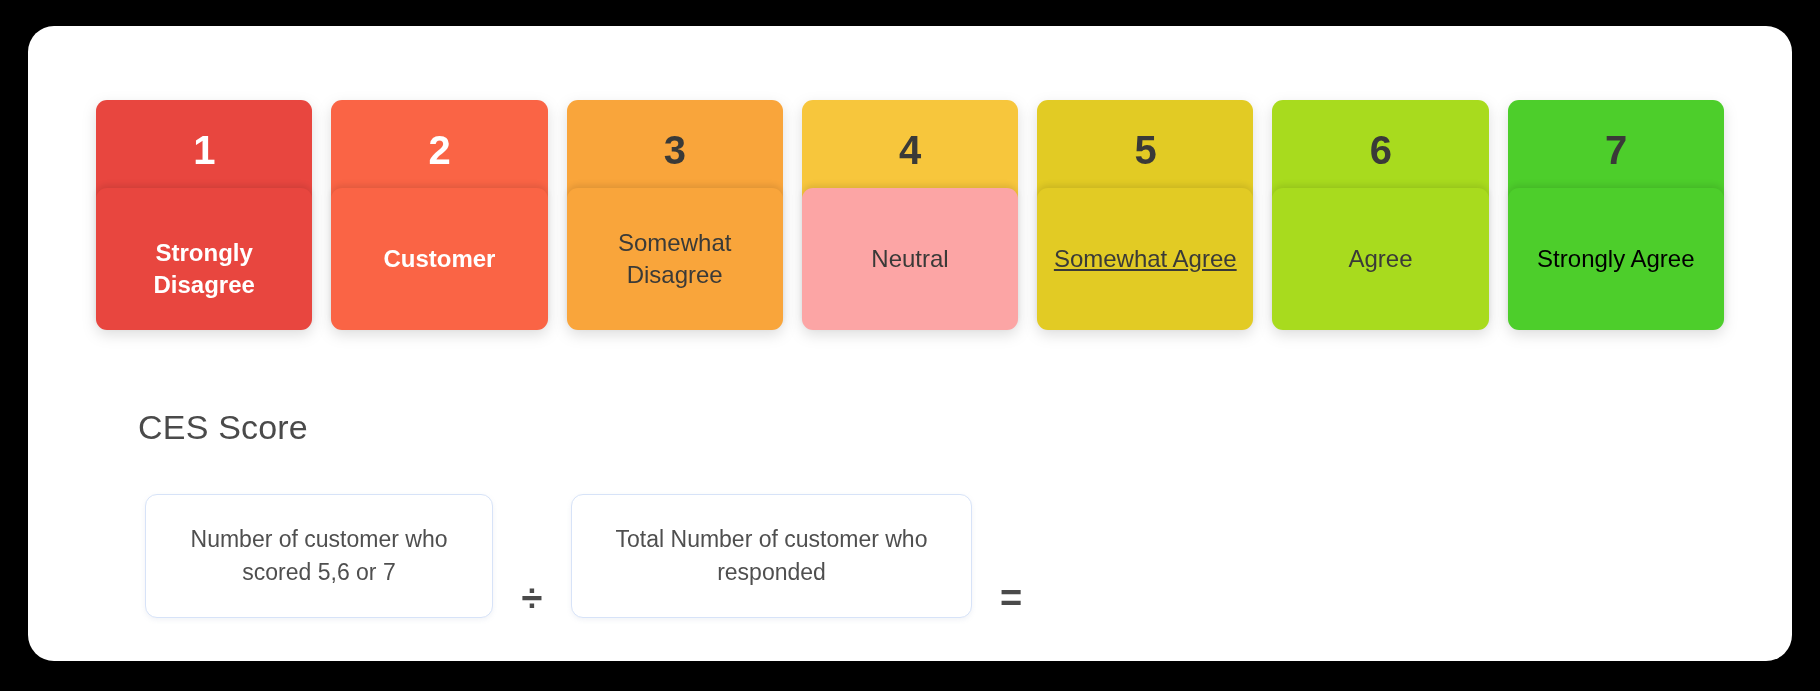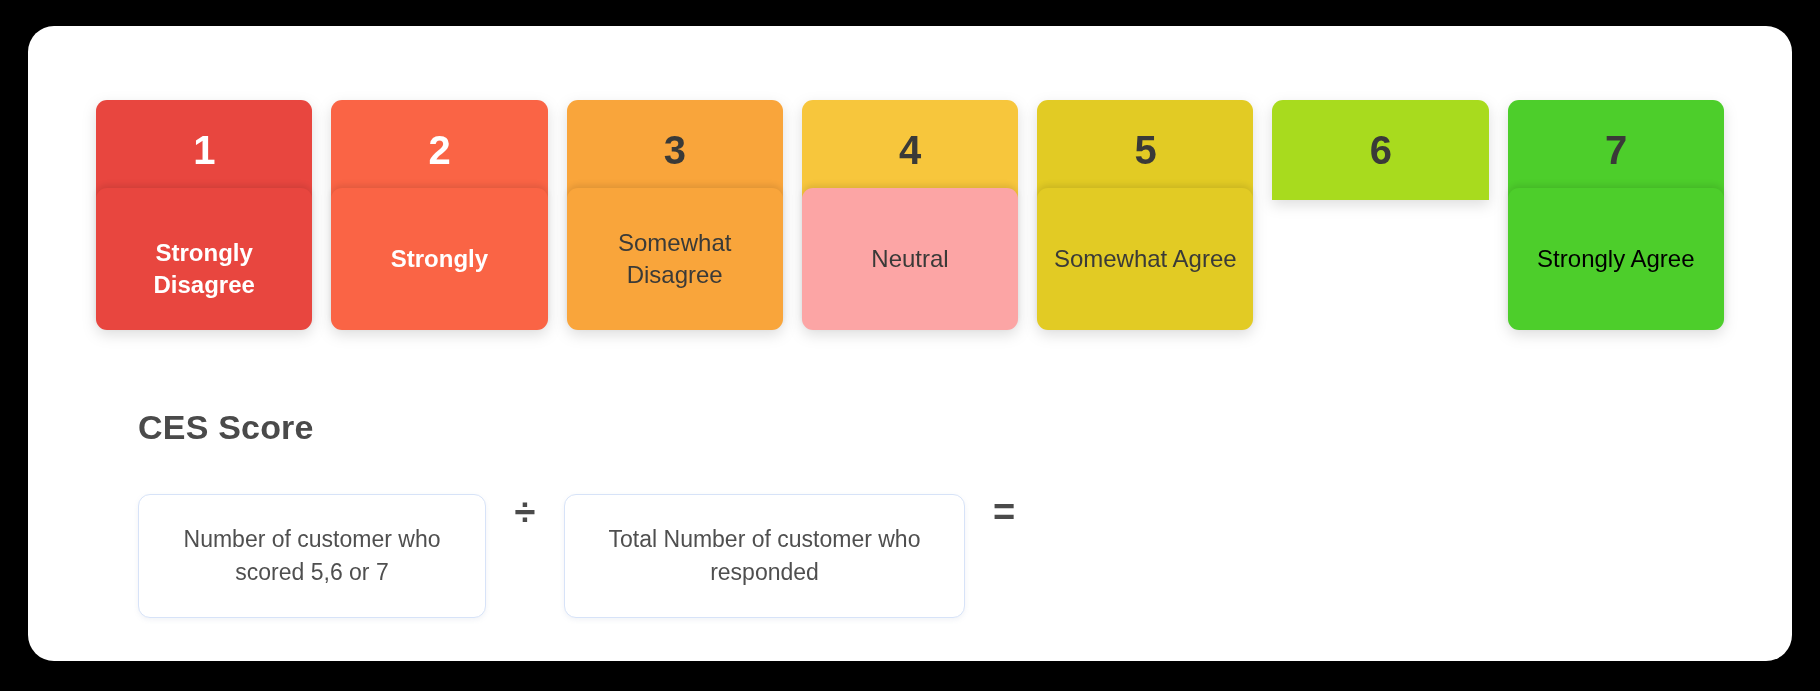--- a/index.html
+++ b/index.html
@@ -88,33 +88,33 @@
   }
 
   .card-label.bold { font-weight: 700; }
 
   
   .ces-heading {
     position: absolute;
     left: 110px;
     top: 382px;
     font-size: 34px;
-    font-weight: 700;
+    font-weight: 400;
     color: #4a4a4a;
     letter-spacing: 0.2px;
   }
 
   
   .formula-row {
     position: absolute;
-    left: 110px;
+    left: 117px;
     top: 468px;
     height: 124px;
     display: flex;
-    align-items: flex-start;
+    align-items: flex-end;
   }
 
   .formula-box {
     height: 124px;
     border-radius: 12px;
     display: flex;
     align-items: center;
     justify-content: center;
     padding: 0 22px;
     text-align: center;
@@ -164,21 +164,21 @@
           </div>
           <div class="card-bottom" style="background: rgb(232, 70, 63);">
             <div class="card-label bold" style="color: rgb(255, 255, 255); margin-top: 20px;">Strongly Disagree</div>
           </div>
         </div>
         <div class="scale-card">
           <div class="card-top" style="background: rgb(250, 100, 69);">
             <div class="card-number" style="color: rgb(255, 255, 255);">2</div>
           </div>
           <div class="card-bottom" style="background: rgb(250, 100, 69);">
-            <div class="card-label bold" style="color: rgb(255, 255, 255);">Strongly</div>
+            <div class="card-label bold" style="color: rgb(255, 255, 255);">Customer</div>
           </div>
         </div>
         <div class="scale-card">
           <div class="card-top" style="background: rgb(249, 165, 59);">
             <div class="card-number" style="color: rgb(58, 58, 56);">3</div>
           </div>
           <div class="card-bottom" style="background: rgb(249, 165, 59); justify-content: flex-end;">
             <div class="card-label" style="color: rgb(58, 58, 56);">Somewhat Disagree</div>
           </div>
         </div>
@@ -188,26 +188,29 @@
           </div>
           <div class="card-bottom" style="background: #fca5a5;">
             <div class="card-label" style="color: rgb(58, 58, 56);">Neutral</div>
           </div>
         </div>
         <div class="scale-card">
           <div class="card-top" style="background: rgb(226, 203, 36);">
             <div class="card-number" style="color: rgb(58, 58, 56);">5</div>
           </div>
           <div class="card-bottom" style="background: rgb(226, 203, 36);">
-            <div class="card-label" style="color: rgb(58, 58, 56);">Somewhat Agree</div>
+            <div class="card-label" style="color: rgb(58, 58, 56); text-decoration: underline;">Somewhat Agree</div>
           </div>
         </div>
         <div class="scale-card">
           <div class="card-top" style="background: rgb(168, 219, 30);">
             <div class="card-number" style="color: rgb(58, 58, 56);">6</div>
+          </div>
+          <div class="card-bottom" style="background: rgb(168, 219, 30);">
+            <div class="card-label" style="color: rgb(58, 58, 56);">Agree</div>
           </div>
         </div>
         <div class="scale-card">
           <div class="card-top" style="background: rgb(77, 206, 43);">
             <div class="card-number" style="color: rgb(58, 58, 56);">7</div>
           </div>
           <div class="card-bottom" style="background: rgb(77, 206, 43);">
             <div class="card-label" style="color: #000000;">Strongly Agree</div>
           </div>
         </div>

